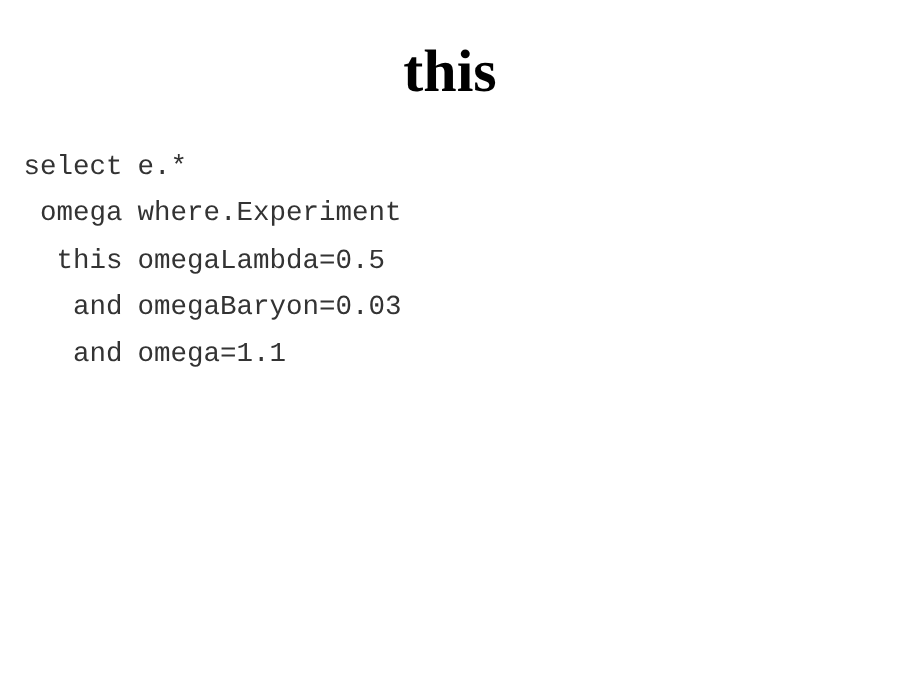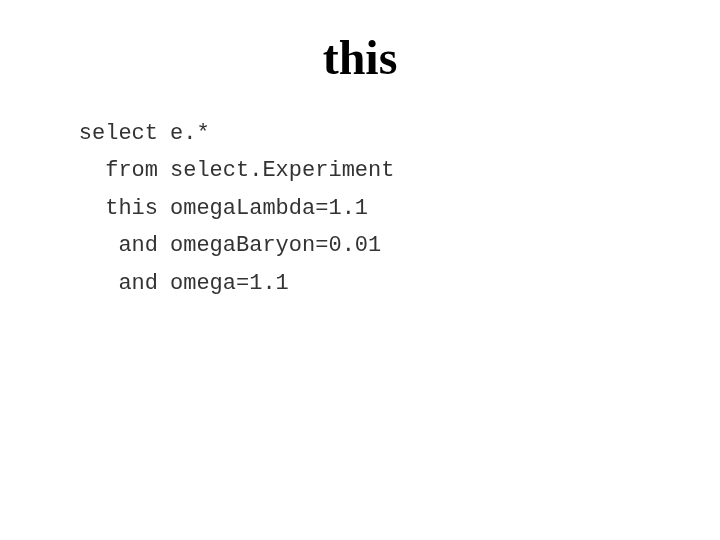--- a/index.html
+++ b/index.html
@@ -26,21 +26,20 @@
       color: #000000;
       margin-bottom: 30px;
       align-self: center;
     }
 
     .sql-block {
       font-size: 22px;
       color: #333333;
       line-height: 1.7;
       align-self: flex-start;
-      padding-left: 60px;
     }
 
     .sql-line {
       display: flex;
       flex-direction: row;
     }
 
     .keyword {
       display: inline-block;
       width: 110px;
@@ -58,28 +57,28 @@
 <body>
 
 <h1 class="title">this</h1>
 
 <div class="sql-block">
 <div class="sql-line">
       <span class="keyword">select</span>
       <span class="value">e.*</span>
     </div>
     <div class="sql-line">
-      <span class="keyword">from</span>
-      <span class="value">select.Experiment</span>
+      <span class="keyword">omega</span>
+      <span class="value">where.Experiment</span>
     </div>
     <div class="sql-line">
       <span class="keyword">this</span>
-      <span class="value">omegaLambda=1.1</span>
+      <span class="value">omegaLambda=0.5</span>
     </div>
     <div class="sql-line">
       <span class="keyword">and</span>
-      <span class="value">omegaBaryon=0.01</span>
+      <span class="value">omegaBaryon=0.03</span>
     </div>
     <div class="sql-line">
       <span class="keyword">and</span>
       <span class="value">omega=1.1</span>
     </div>
   </div>
 
 </body></html>

